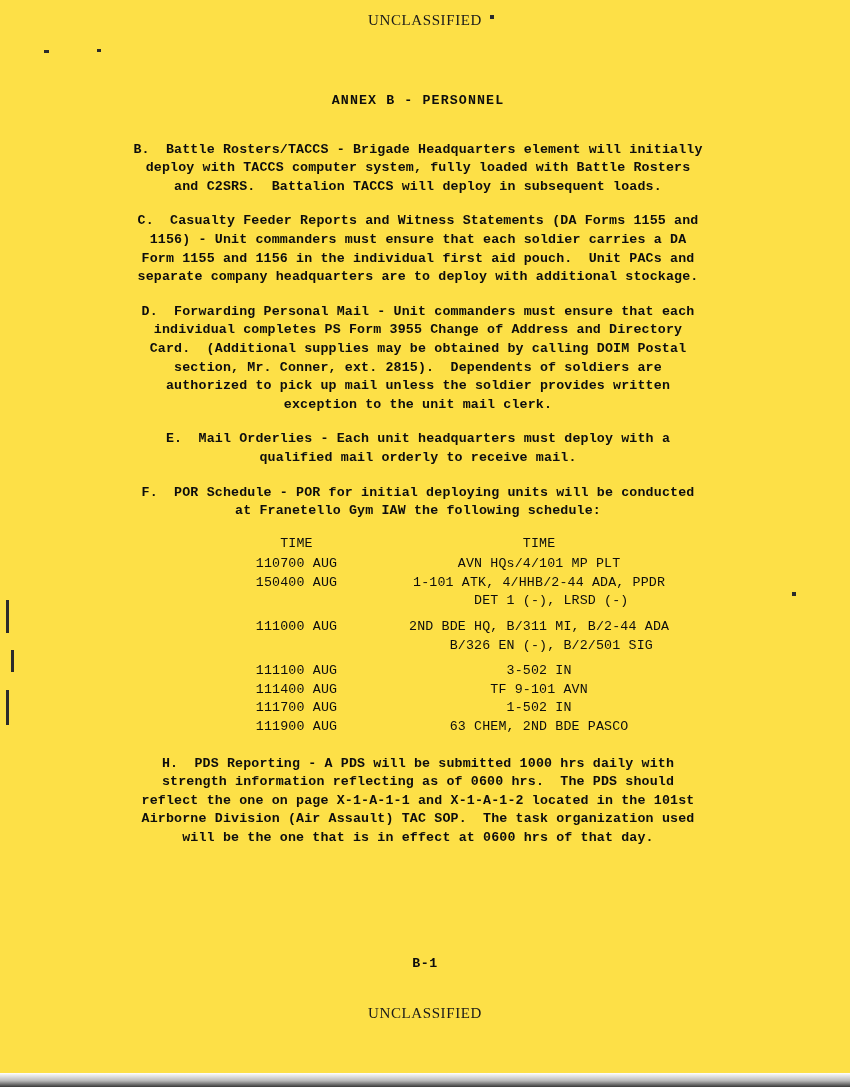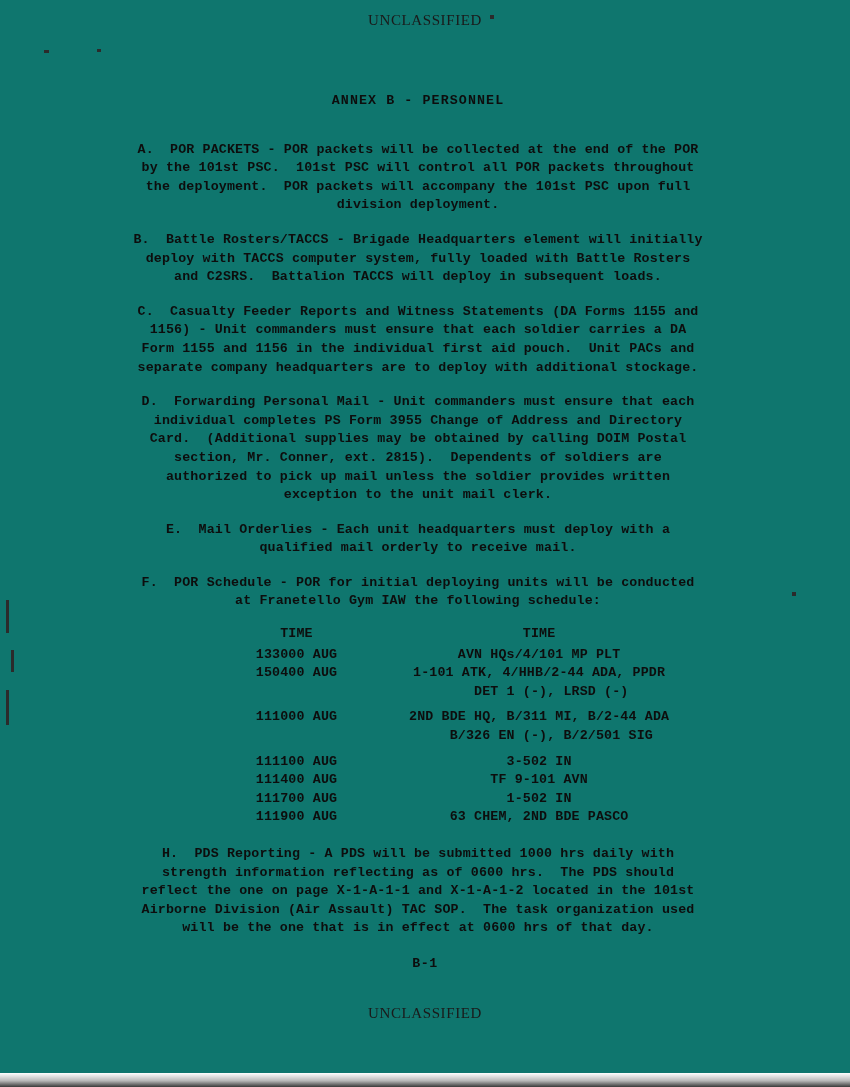--- a/index.html
+++ b/index.html
@@ -4,21 +4,21 @@
 <style>
   html, body {
     margin: 0;
     padding: 0;
     background: #ffffff;
   }
   .page {
     position: relative;
     width: 850px;
     height: 1087px;
-    background: #0f766e;
+    background: #fde047;
     overflow: hidden;
     font-family: "Liberation Serif", serif;
   }
   
   .page::after {
     content: "";
     position: absolute;
     left: 0; right: 0; bottom: 0;
     height: 14px;
     background: linear-gradient(to bottom, #ffffff 0%, #b9b9b9 55%, #3a3a3a 100%);
@@ -63,21 +63,21 @@
   }
   .schedule {
     margin: 0 0 18px 0;
     border-collapse: collapse;
     margin-left: 126px;
   }
   .schedule td {
     font-family: "Liberation Mono", monospace;
     font-size: 13.3px;
     line-height: 18.6px;
-    font-weight: bold;
+    font-weight: normal;
     color: #0d0d0d;
     padding: 0;
     vertical-align: top;
     white-space: pre;
   }
   .schedule td.time-col {
     width: 225px;
   }
   .sched-head td {
     padding-bottom: 2px;
@@ -124,24 +124,20 @@
   <span class="mark mark-dot-c"></span>
   <span class="mark mark-tick-a"></span>
   <span class="mark mark-tick-b"></span>
   <span class="mark mark-tick-c"></span>
   <span class="mark mark-dot-d"></span>
 
   <div class="body-text">
 
     <p class="para title">ANNEX B - PERSONNEL</p>
 
-    <p class="para">A.  POR PACKETS - POR packets will be collected at the end of the POR
-by the 101st PSC.  101st PSC will control all POR packets throughout
-the deployment.  POR packets will accompany the 101st PSC upon full
-division deployment.</p>
     <p class="para">B.  Battle Rosters/TACCS - Brigade Headquarters element will initially
 deploy with TACCS computer system, fully loaded with Battle Rosters
 and C2SRS.  Battalion TACCS will deploy in subsequent loads.</p>
     <p class="para">C.  Casualty Feeder Reports and Witness Statements (DA Forms 1155 and
 1156) - Unit commanders must ensure that each soldier carries a DA
 Form 1155 and 1156 in the individual first aid pouch.  Unit PACs and
 separate company headquarters are to deploy with additional stockage.</p>
     <p class="para">D.  Forwarding Personal Mail - Unit commanders must ensure that each
 individual completes PS Form 3955 Change of Address and Directory
 Card.  (Additional supplies may be obtained by calling DOIM Postal
@@ -155,21 +151,21 @@
 at Franetello Gym IAW the following schedule:</p>
 
     <table class="schedule">
       <tbody>
         <tr class="sched-head">
           <td class="time-col">TIME</td>
           <td>TIME</td>
         </tr>
 
         <tr>
-          <td class="time-col">133000 AUG</td>
+          <td class="time-col">110700 AUG</td>
           <td>AVN HQs/4/101 MP PLT</td>
         </tr>
 
         <tr>
           <td class="time-col">150400 AUG</td>
           <td>1-101 ATK, 4/HHB/2-44 ADA, PPDR
    DET 1 (-), LRSD (-)</td>
         </tr>
         <tr class="row-gap">
             <td></td>

